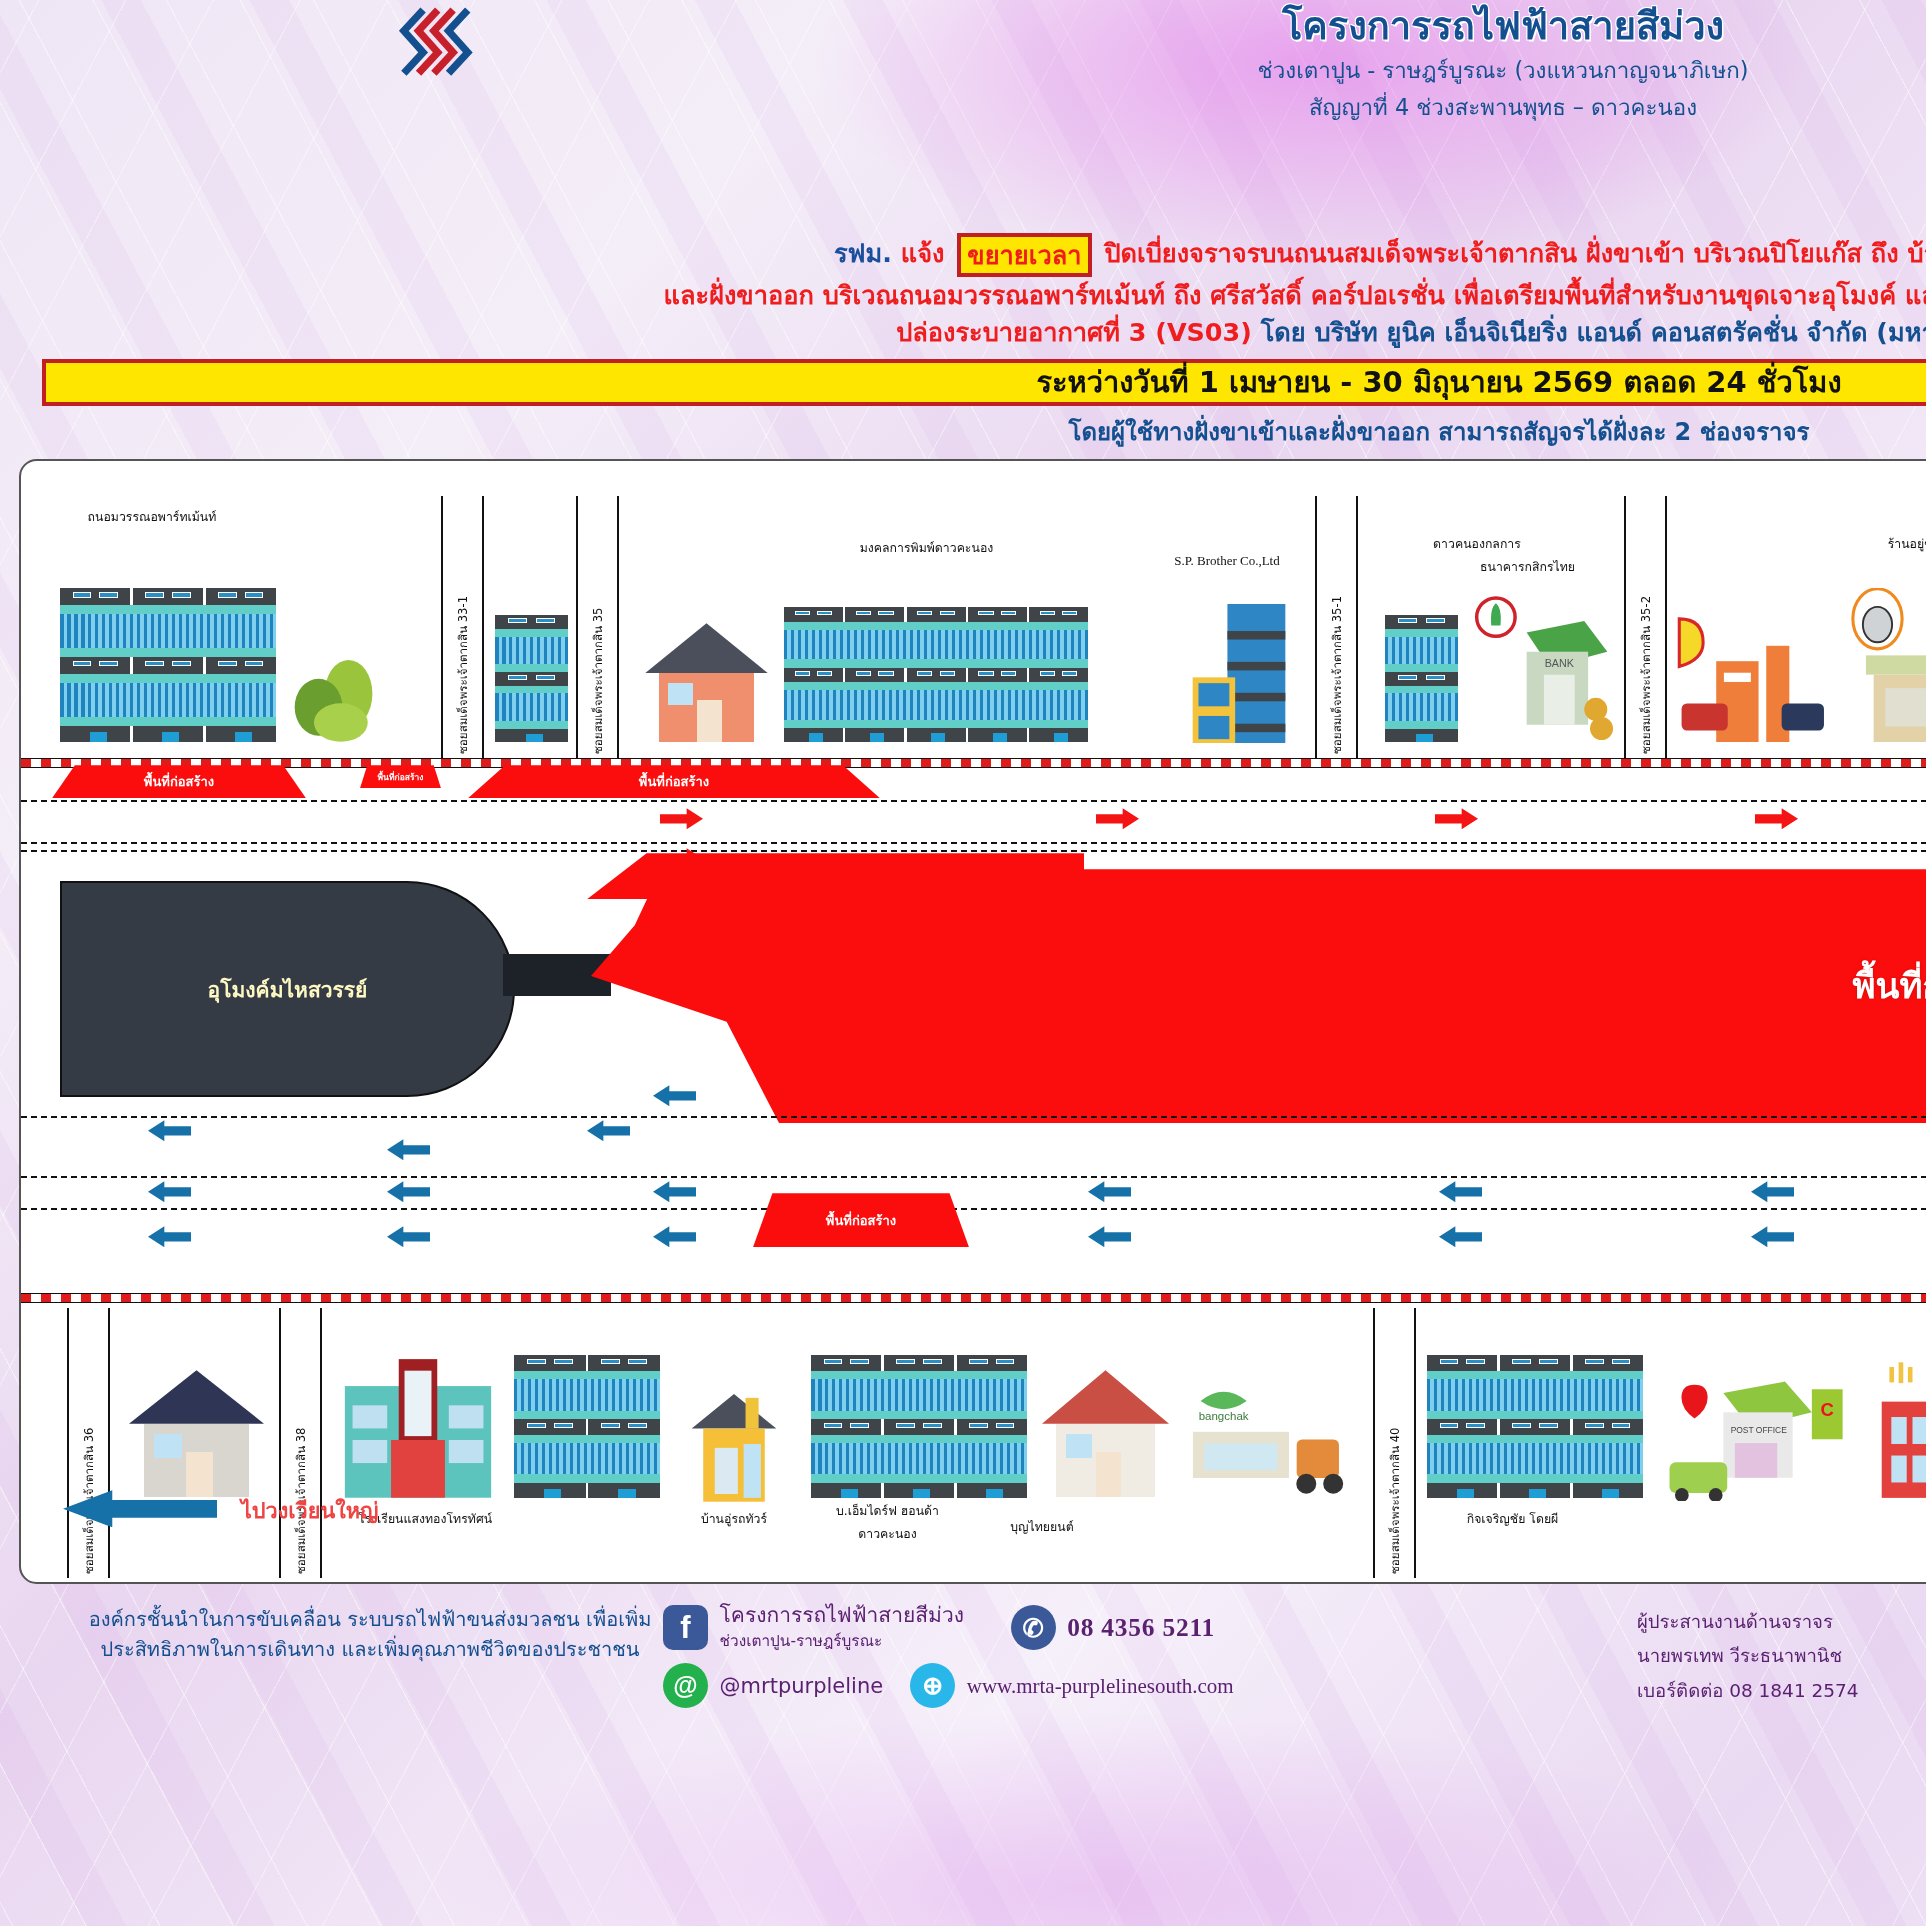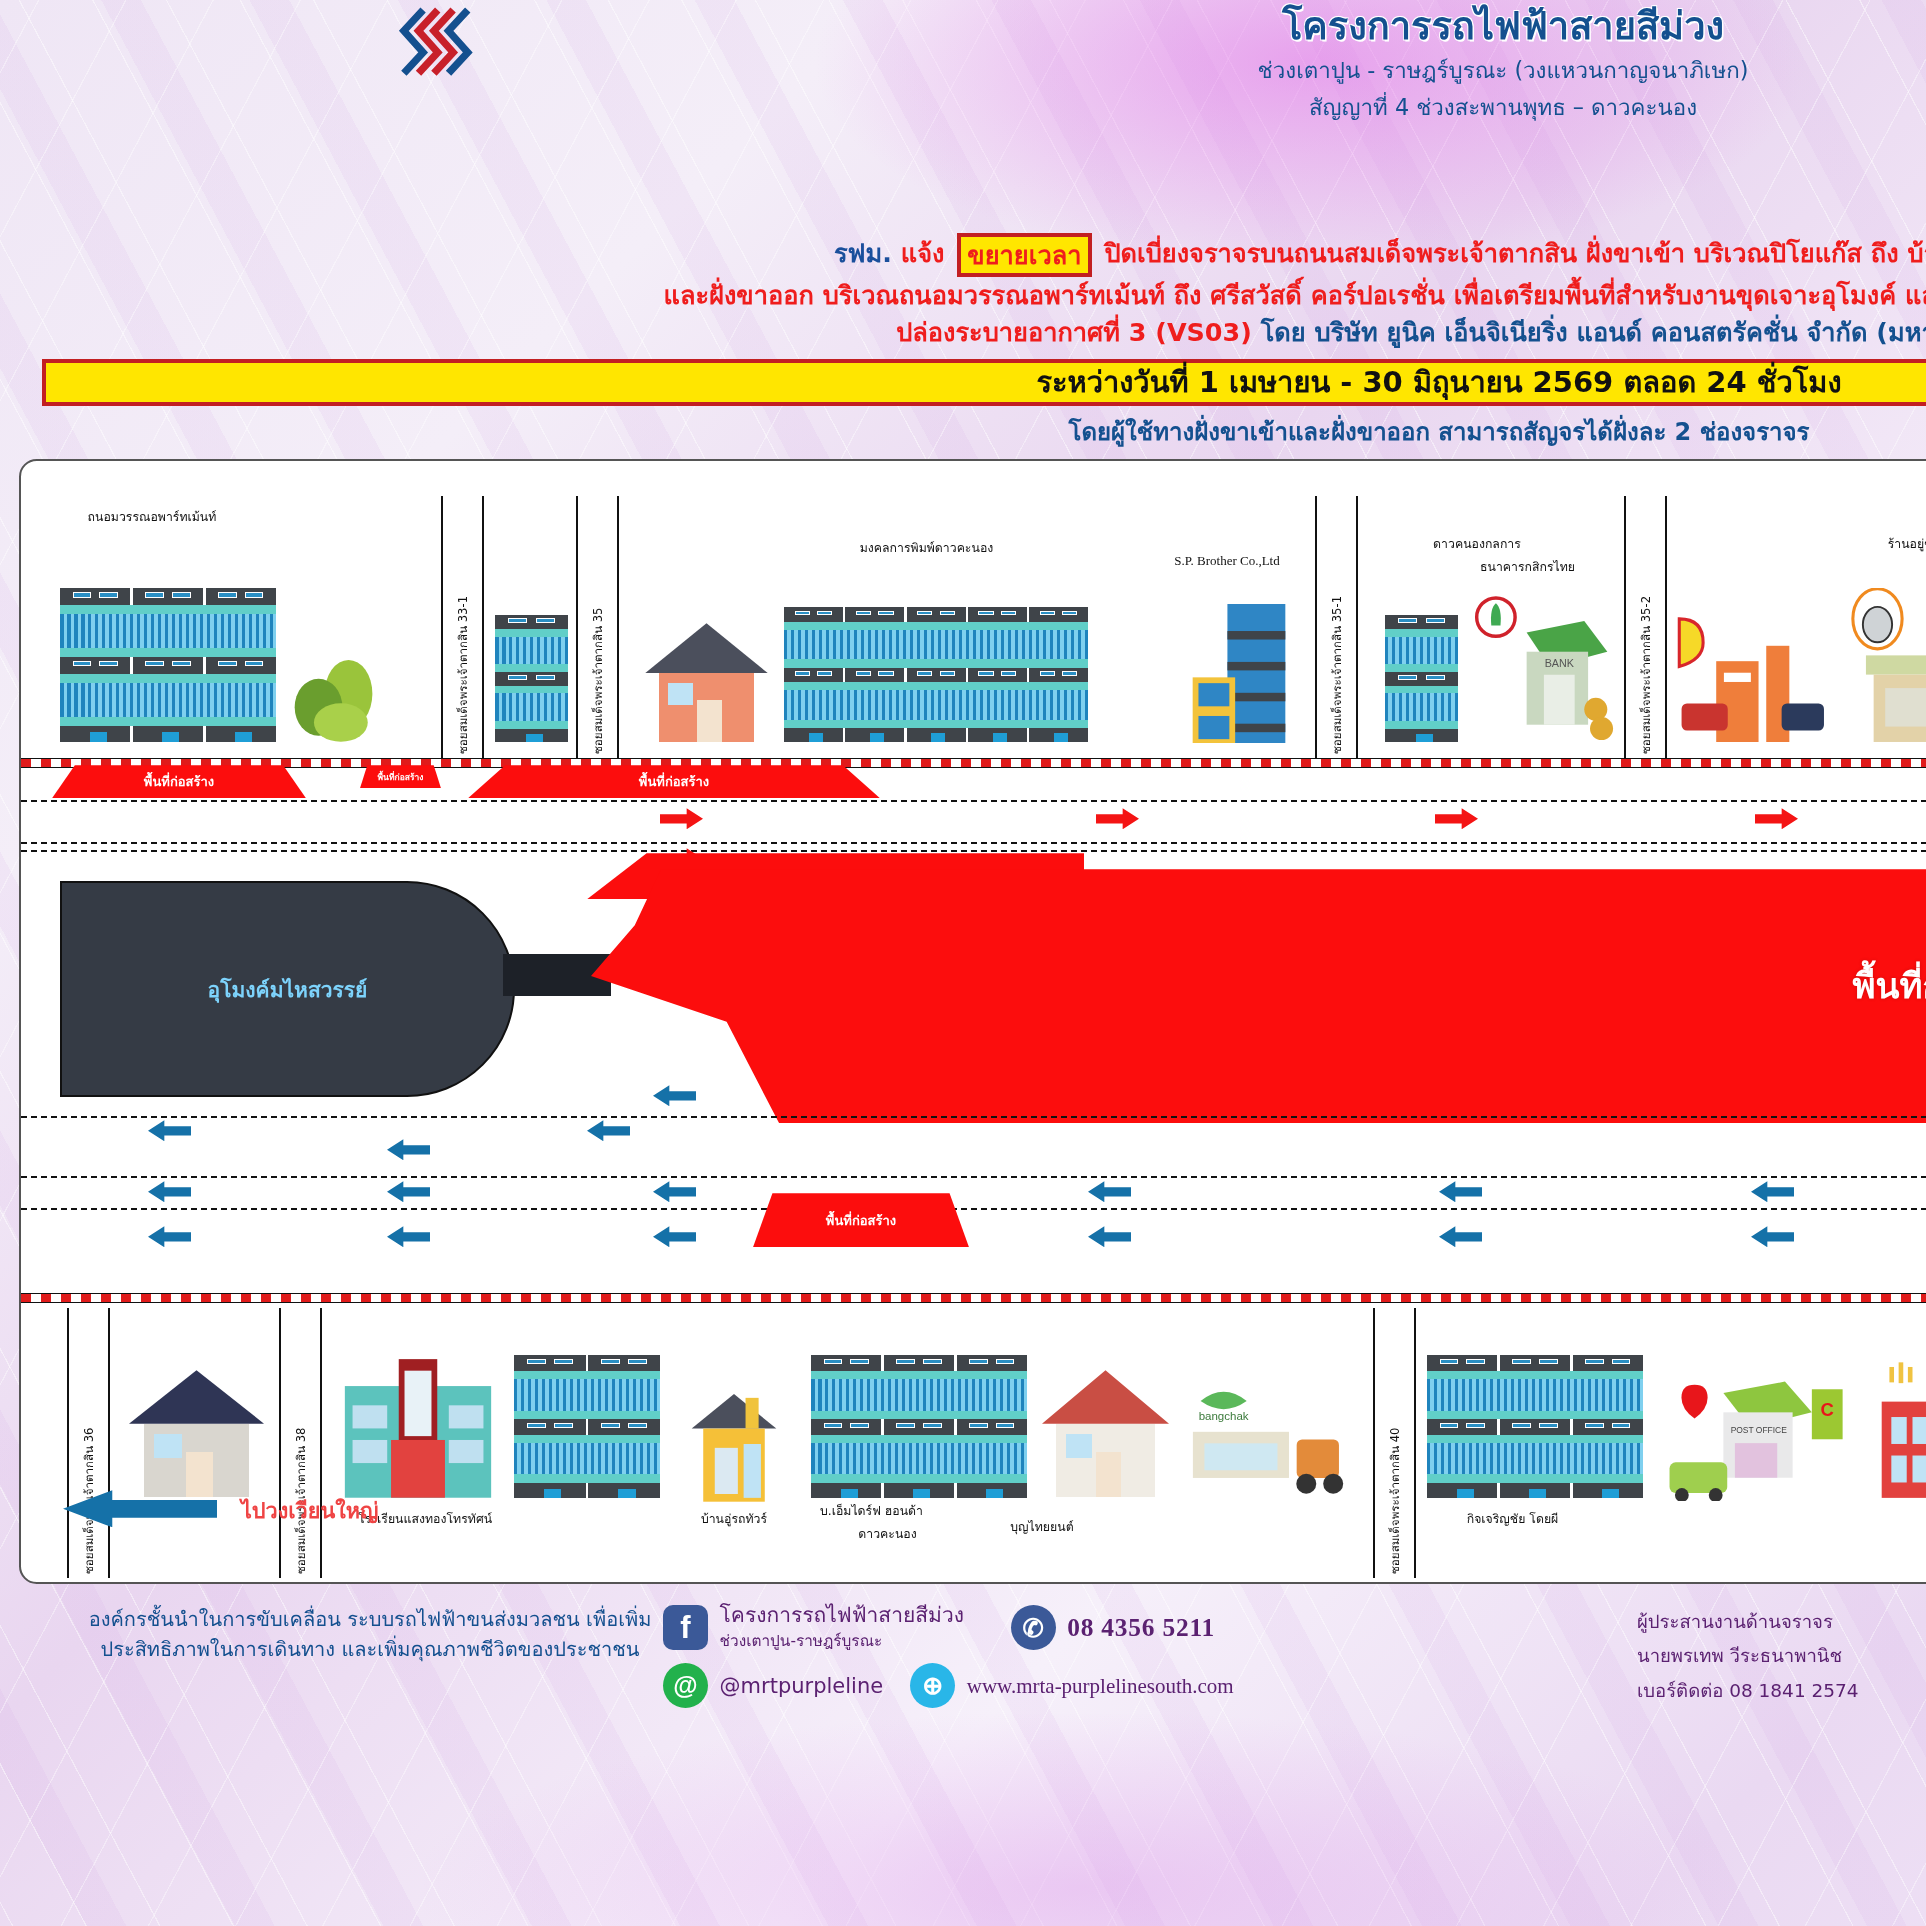--- a/index.html
+++ b/index.html
@@ -129,21 +129,21 @@
   }
 
   
   .tunnel {
     position:absolute; left:39px; top:420px; width:455px; height:216px;
     background:#353b45; border:2.3px solid #111;
     border-top-right-radius:108px 108px; border-bottom-right-radius:108px 108px;
     display:flex; align-items:center; justify-content:center;
   }
   .tunnel span {
-    font-family:"DejaVu Sans", sans-serif; color:#7dd3fc; font-size:21px; font-weight:bold;
+    font-family:"DejaVu Sans", sans-serif; color:#fef9c3; font-size:21px; font-weight:bold;
   }
   .tunnel-neck {
     position:absolute; left:482px; top:493px; width:108px; height:42px; background:#1d2128;
   }
 
   
   .arrow {
     position:absolute; width:43px; height:21px;
     clip-path: polygon(0 28%, 62% 28%, 62% 0, 100% 50%, 62% 100%, 62% 72%, 0 72%);
   }
@@ -708,21 +708,21 @@
             <div class="door"></div>
           </div>
           <div class="unit">
             <div class="door"></div>
           </div>
           <div class="unit">
             <div class="door"></div>
           </div>
         </div>
   </div>
-  <div class="poi" style="left:762px; top:1040px; width:177px;">บ.เอ็มไดร์ฟ ฮอนด้า</div>
+  <div class="poi" style="left:778px; top:1040px; width:177px;">บ.เอ็มไดร์ฟ ฮอนด้า</div>
   <div class="poi" style="left:778px; top:1063px; width:177px;">ดาวคะนอง</div>
   <div class="poi" style="left:944px; top:1056px; width:154px;">บุญไทยยนต์</div>
 
   <div class="house" style="left:1021px; top:909px; width:127px; height:127px;">
     <div class="roof" style="background:#c94e44"></div>
     <div class="body" style="background:#f0ece4">
           <div class="wn"></div>
           <div class="dr"></div>
         </div>
   </div>

